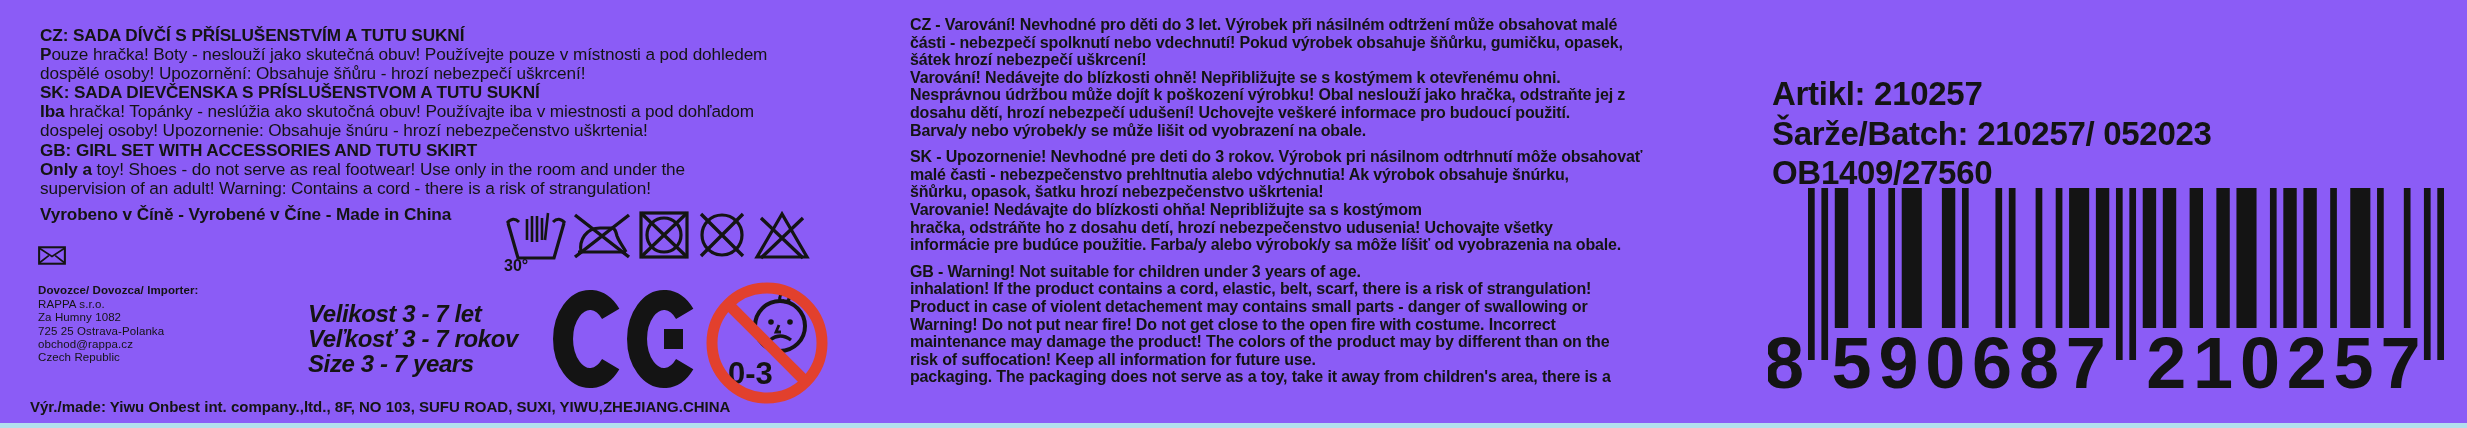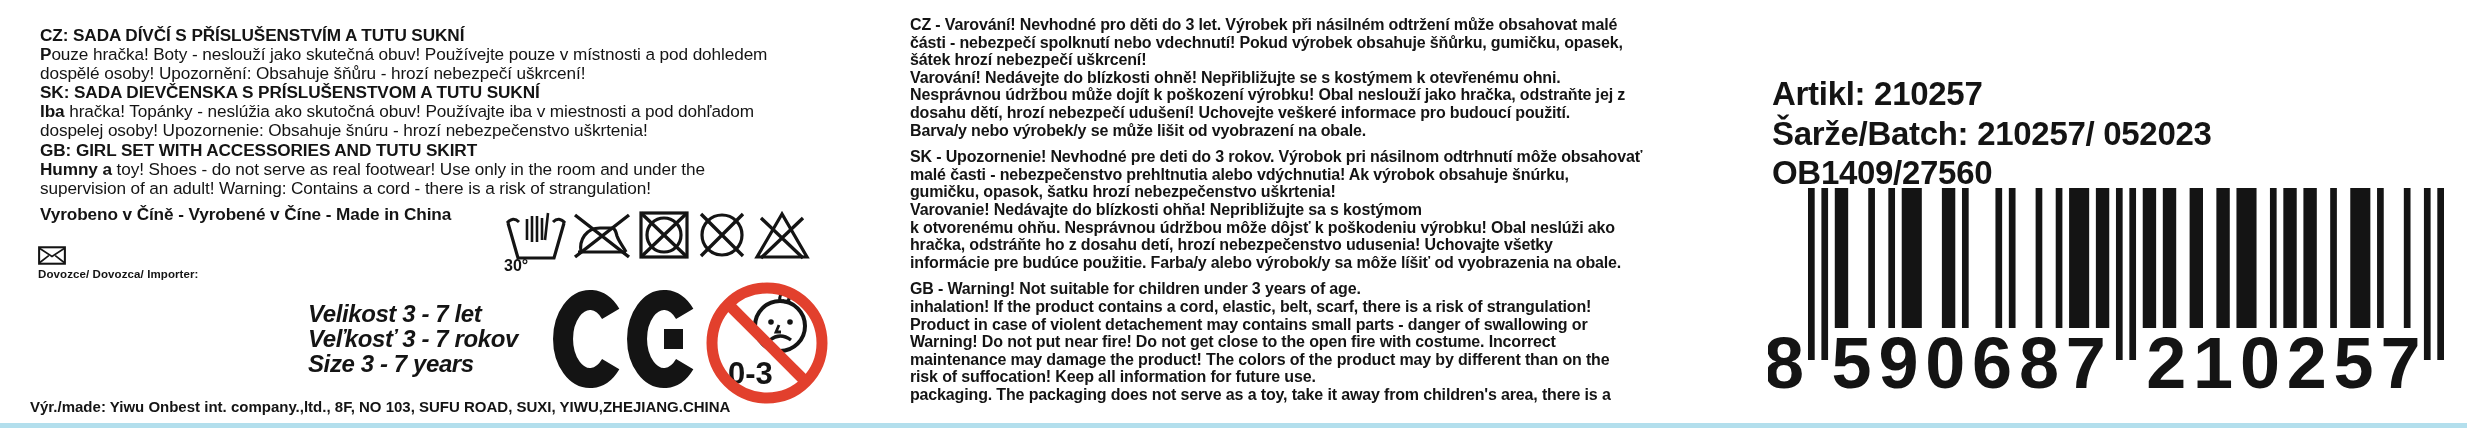--- a/index.html
+++ b/index.html
@@ -1,25 +1,25 @@
 <!DOCTYPE html>
 <html><head>
 <meta charset="utf-8">
 <style>
   html,body{margin:0;padding:0;background:#e8e8e8;}
-  .label{position:relative;width:2467px;height:428px;background:#ffffff;overflow:hidden;
+  .label{position:relative;width:2467px;height:428px;background:#8b5cf6;overflow:hidden;
          font-family:"Liberation Sans","DejaVu Sans",sans-serif;color:#141414;}
   
   .left-col{position:absolute;left:40px;top:26px;width:810px;font-size:17.2px;line-height:19.1px;letter-spacing:-0.1px;}
   .lline{white-space:nowrap;}
   .lline .b{font-weight:700;}
   .made-in{font-weight:700;margin-top:7px;}
   
   .importer{position:absolute;left:38px;top:246px;font-size:11.5px;line-height:13.4px;letter-spacing:0.1px;}
-  .imp-head{font-weight:700;margin-top:0;}
+  .imp-head{font-weight:700;margin-top:16px;}
   
   .care-row{position:absolute;left:504px;top:209px;display:flex;align-items:flex-start;gap:3px;}
   .care-row svg{display:block;}
   .temp{position:absolute;left:504px;top:257px;width:64px;font-weight:700;font-size:16px;}
   
   .size-block{position:absolute;left:308px;top:301px;font-size:24px;font-weight:700;font-style:italic;
               line-height:25px;letter-spacing:-0.4px;white-space:nowrap;}
   .ce{position:absolute;left:552px;top:287px;}
   .age{position:absolute;left:704px;top:280px;}
   
@@ -42,32 +42,39 @@
 
   <section class="left-col">
     <div id="left-lines">
         <div class="lline"><span class="b">CZ: SADA DÍVČÍ S PŘÍSLUŠENSTVÍM A TUTU SUKNÍ</span></div>
         <div class="lline"><span class="b">P</span><span>ouze hračka! Boty - neslouží jako skutečná obuv! Používejte pouze v místnosti a pod dohledem</span></div>
         <div class="lline"><span>dospělé osoby! Upozornění: Obsahuje šňůru - hrozí nebezpečí uškrcení!</span></div>
         <div class="lline"><span class="b">SK: SADA DIEVČENSKA S PRÍSLUŠENSTVOM A TUTU SUKNÍ</span></div>
         <div class="lline"><span class="b">Iba</span><span> hračka! Topánky - neslúžia ako skutočná obuv! Používajte iba v miestnosti a pod dohľadom</span></div>
         <div class="lline"><span>dospelej osoby! Upozornenie: Obsahuje šnúru - hrozí nebezpečenstvo uškrtenia!</span></div>
         <div class="lline"><span class="b">GB: GIRL SET WITH ACCESSORIES AND TUTU SKIRT</span></div>
-        <div class="lline"><span class="b">Humny a</span><span> toy! Shoes - do not serve as real footwear! Use only in the room and under the</span></div>
+        <div class="lline"><span class="b">Only a</span><span> toy! Shoes - do not serve as real footwear! Use only in the room and under the</span></div>
         <div class="lline"><span>supervision of an adult! Warning: Contains a cord - there is a risk of strangulation!</span></div>
       </div>
     <div class="made-in">Vyrobeno v Číně - Vyrobené v Číne - Made in China</div>
   </section>
 
   <div class="importer">
     <svg width="28" height="19" viewBox="0 0 30 20">
       <rect x="1.2" y="1.2" width="27.6" height="17.6" class="icon-stroke" stroke-width="2.2"></rect>
       <path d="M2,2.5 L15,11 L28,2.5 M2,17.5 L11.5,10.2 M28,17.5 L18.5,10.2" class="icon-stroke" stroke-width="1.8"></path>
     </svg>
     <div class="imp-head">Dovozce/ Dovozca/ Importer:</div>
+    <div id="imp-lines">
+        <div>RAPPA s.r.o.</div>
+        <div>Za Humny 1082</div>
+        <div>725 25 Ostrava-Polanka</div>
+        <div>obchod@rappa.cz</div>
+        <div>Czech Republic</div>
+      </div>
   </div>
 
   <div class="care-row">
     <svg width="64" height="52" viewBox="0 0 64 52">
       <path d="M3,14 Q9,7 15,13" class="icon-stroke" stroke-width="3"></path>
       <path d="M49,13 Q55,7 61,14" class="icon-stroke" stroke-width="3"></path>
       <path d="M4,14 L14,49 H50 L60,14" class="icon-stroke" stroke-width="3.2"></path>
       <path d="M23,10 V31 M28,7 V33 M33,7 V33 M38,9 V31 M44,4 L41,31" class="icon-stroke" stroke-width="2.6"></path>
     </svg>
     <svg width="62" height="52" viewBox="0 0 62 52">
@@ -121,23 +128,22 @@
         <div>části - nebezpečí spolknutí nebo vdechnutí! Pokud výrobek obsahuje šňůrku, gumičku, opasek,</div>
         <div>šátek hrozí nebezpečí uškrcení!</div>
         <div>Varování! Nedávejte do blízkosti ohně! Nepřibližujte se s kostýmem k otevřenému ohni.</div>
         <div>Nesprávnou údržbou může dojít k poškození výrobku! Obal neslouží jako hračka, odstraňte jej z</div>
         <div>dosahu dětí, hrozí nebezpečí udušení! Uchovejte veškeré informace pro budoucí použití.</div>
         <div>Barva/y nebo výrobek/y se může lišit od vyobrazení na obale.</div>
       </div>
       <div class="para">
         <div>SK - Upozornenie! Nevhodné pre deti do 3 rokov. Výrobok pri násilnom odtrhnutí môže obsahovať</div>
         <div>malé časti - nebezpečenstvo prehltnutia alebo vdýchnutia! Ak výrobok obsahuje šnúrku,</div>
-        <div>gumičku, opasok, šatku hrozí nebezpečenstvo uškrtenia!</div>
+        <div>šňůrku, opasok, šatku hrozí nebezpečenstvo uškrtenia!</div>
         <div>Varovanie! Nedávajte do blízkosti ohňa! Nepribližujte sa s kostýmom</div>
-        <div>k otvorenému ohňu. Nesprávnou údržbou môže dôjsť k poškodeniu výrobku! Obal neslúži ako</div>
         <div>hračka, odstráňte ho z dosahu detí, hrozí nebezpečenstvo udusenia! Uchovajte všetky</div>
         <div>informácie pre budúce použitie. Farba/y alebo výrobok/y sa môže líšiť od vyobrazenia na obale.</div>
       </div>
       <div class="para">
         <div>GB - Warning! Not suitable for children under 3 years of age.</div>
         <div>inhalation! If the product contains a cord, elastic, belt, scarf, there is a risk of strangulation!</div>
         <div>Product in case of violent detachement may contains small parts - danger of swallowing or</div>
         <div>Warning! Do not put near fire! Do not get close to the open fire with costume. Incorrect</div>
         <div>maintenance may damage the product! The colors of the product may by different than on the</div>
         <div>risk of suffocation! Keep all information for future use.</div>

